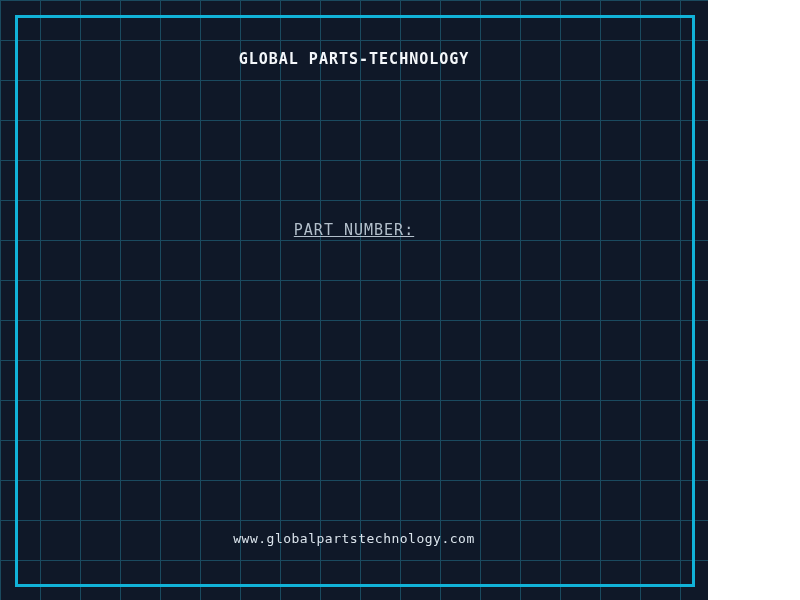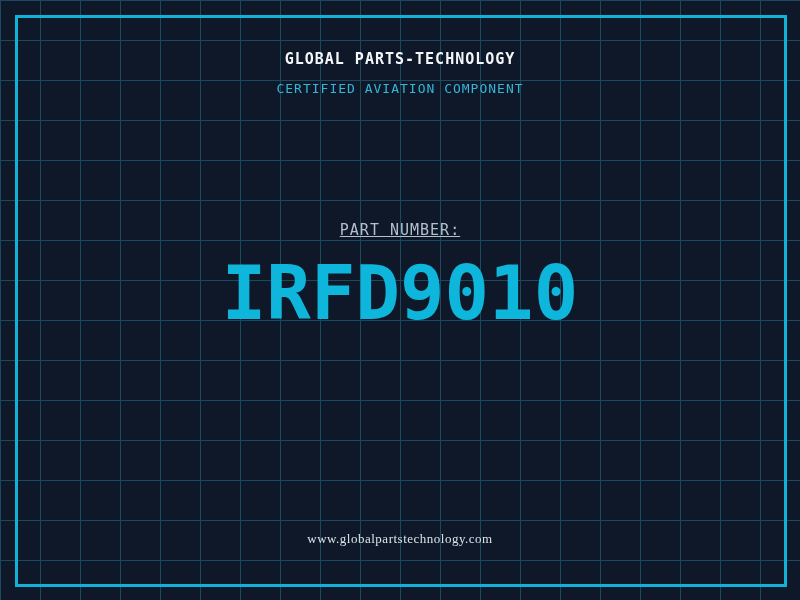--- a/index.html
+++ b/index.html
@@ -14,21 +14,21 @@
   }
   * { margin: 0; padding: 0; box-sizing: border-box; }
   html, body {
     width: 800px;
     height: 600px;
     overflow: hidden;
     font-family: "DejaVu Sans Mono", "Liberation Mono", monospace;
   }
   .stage {
     position: relative;
-    width: 800px;
+    width: 708px;
     height: 600px;
     background-color: var(--background);
     background-image:
       linear-gradient(to right, var(--grid-line) 1px, transparent 1px),
       linear-gradient(to bottom, var(--grid-line) 1px, transparent 1px);
     background-size: 40px 40px;
   }
   .frame {
     position: absolute;
     left: 15px;
@@ -71,31 +71,28 @@
     line-height: 1;
     font-weight: bold;
     letter-spacing: 0;
     color: var(--accent-cyan);
   }
   .website-url {
     top: 531px;
     font-size: 13px;
     letter-spacing: 0.5px;
     color: var(--url-color);
-    font-family: Liberation Serif, serif;
   }
 </style>
 </head>
 <body>
 
 <div class="stage">
   <div class="frame"></div>
 
   <div class="text-line company-title">GLOBAL PARTS-TECHNOLOGY</div>
 
-  <div class="text-line certification-subtitle">CERTIFIED AVIATION COMPONENT</div>
 
   <div class="text-line part-label">PART NUMBER:</div>
 
-  <div class="text-line part-number">IRFD9010</div>
 
   <div class="text-line website-url">www.globalpartstechnology.com</div>
 </div>
 
 </body></html>

